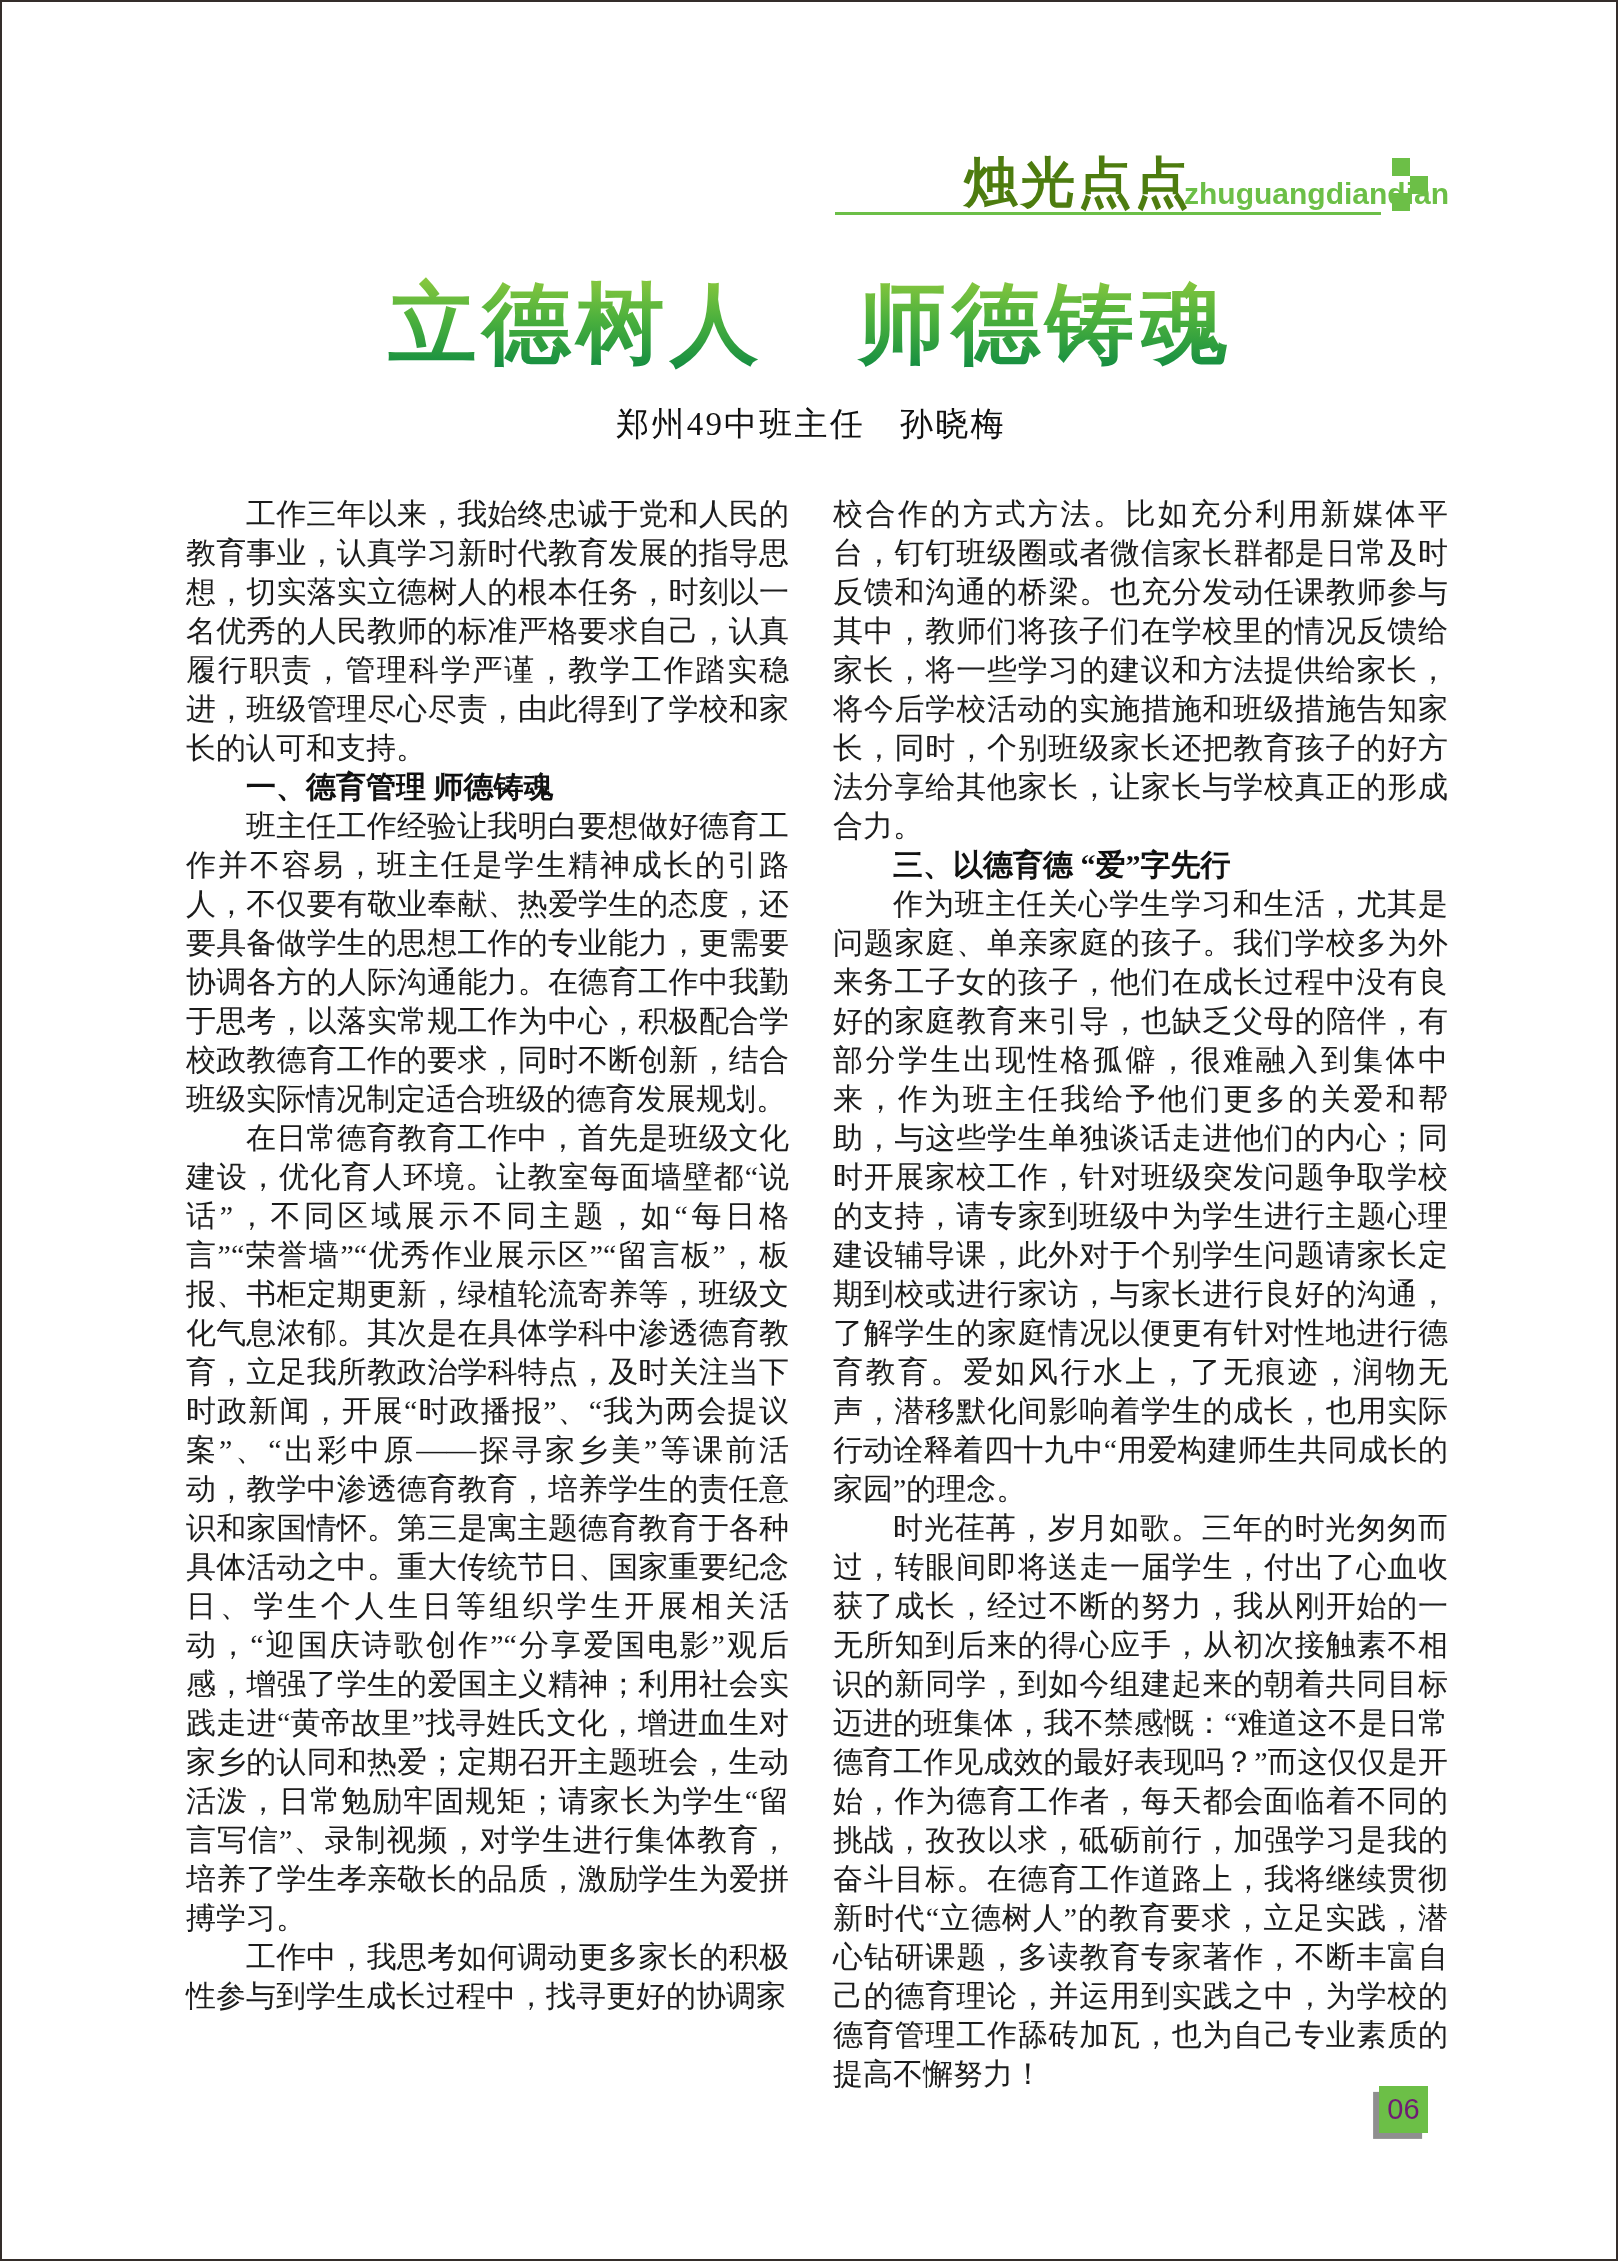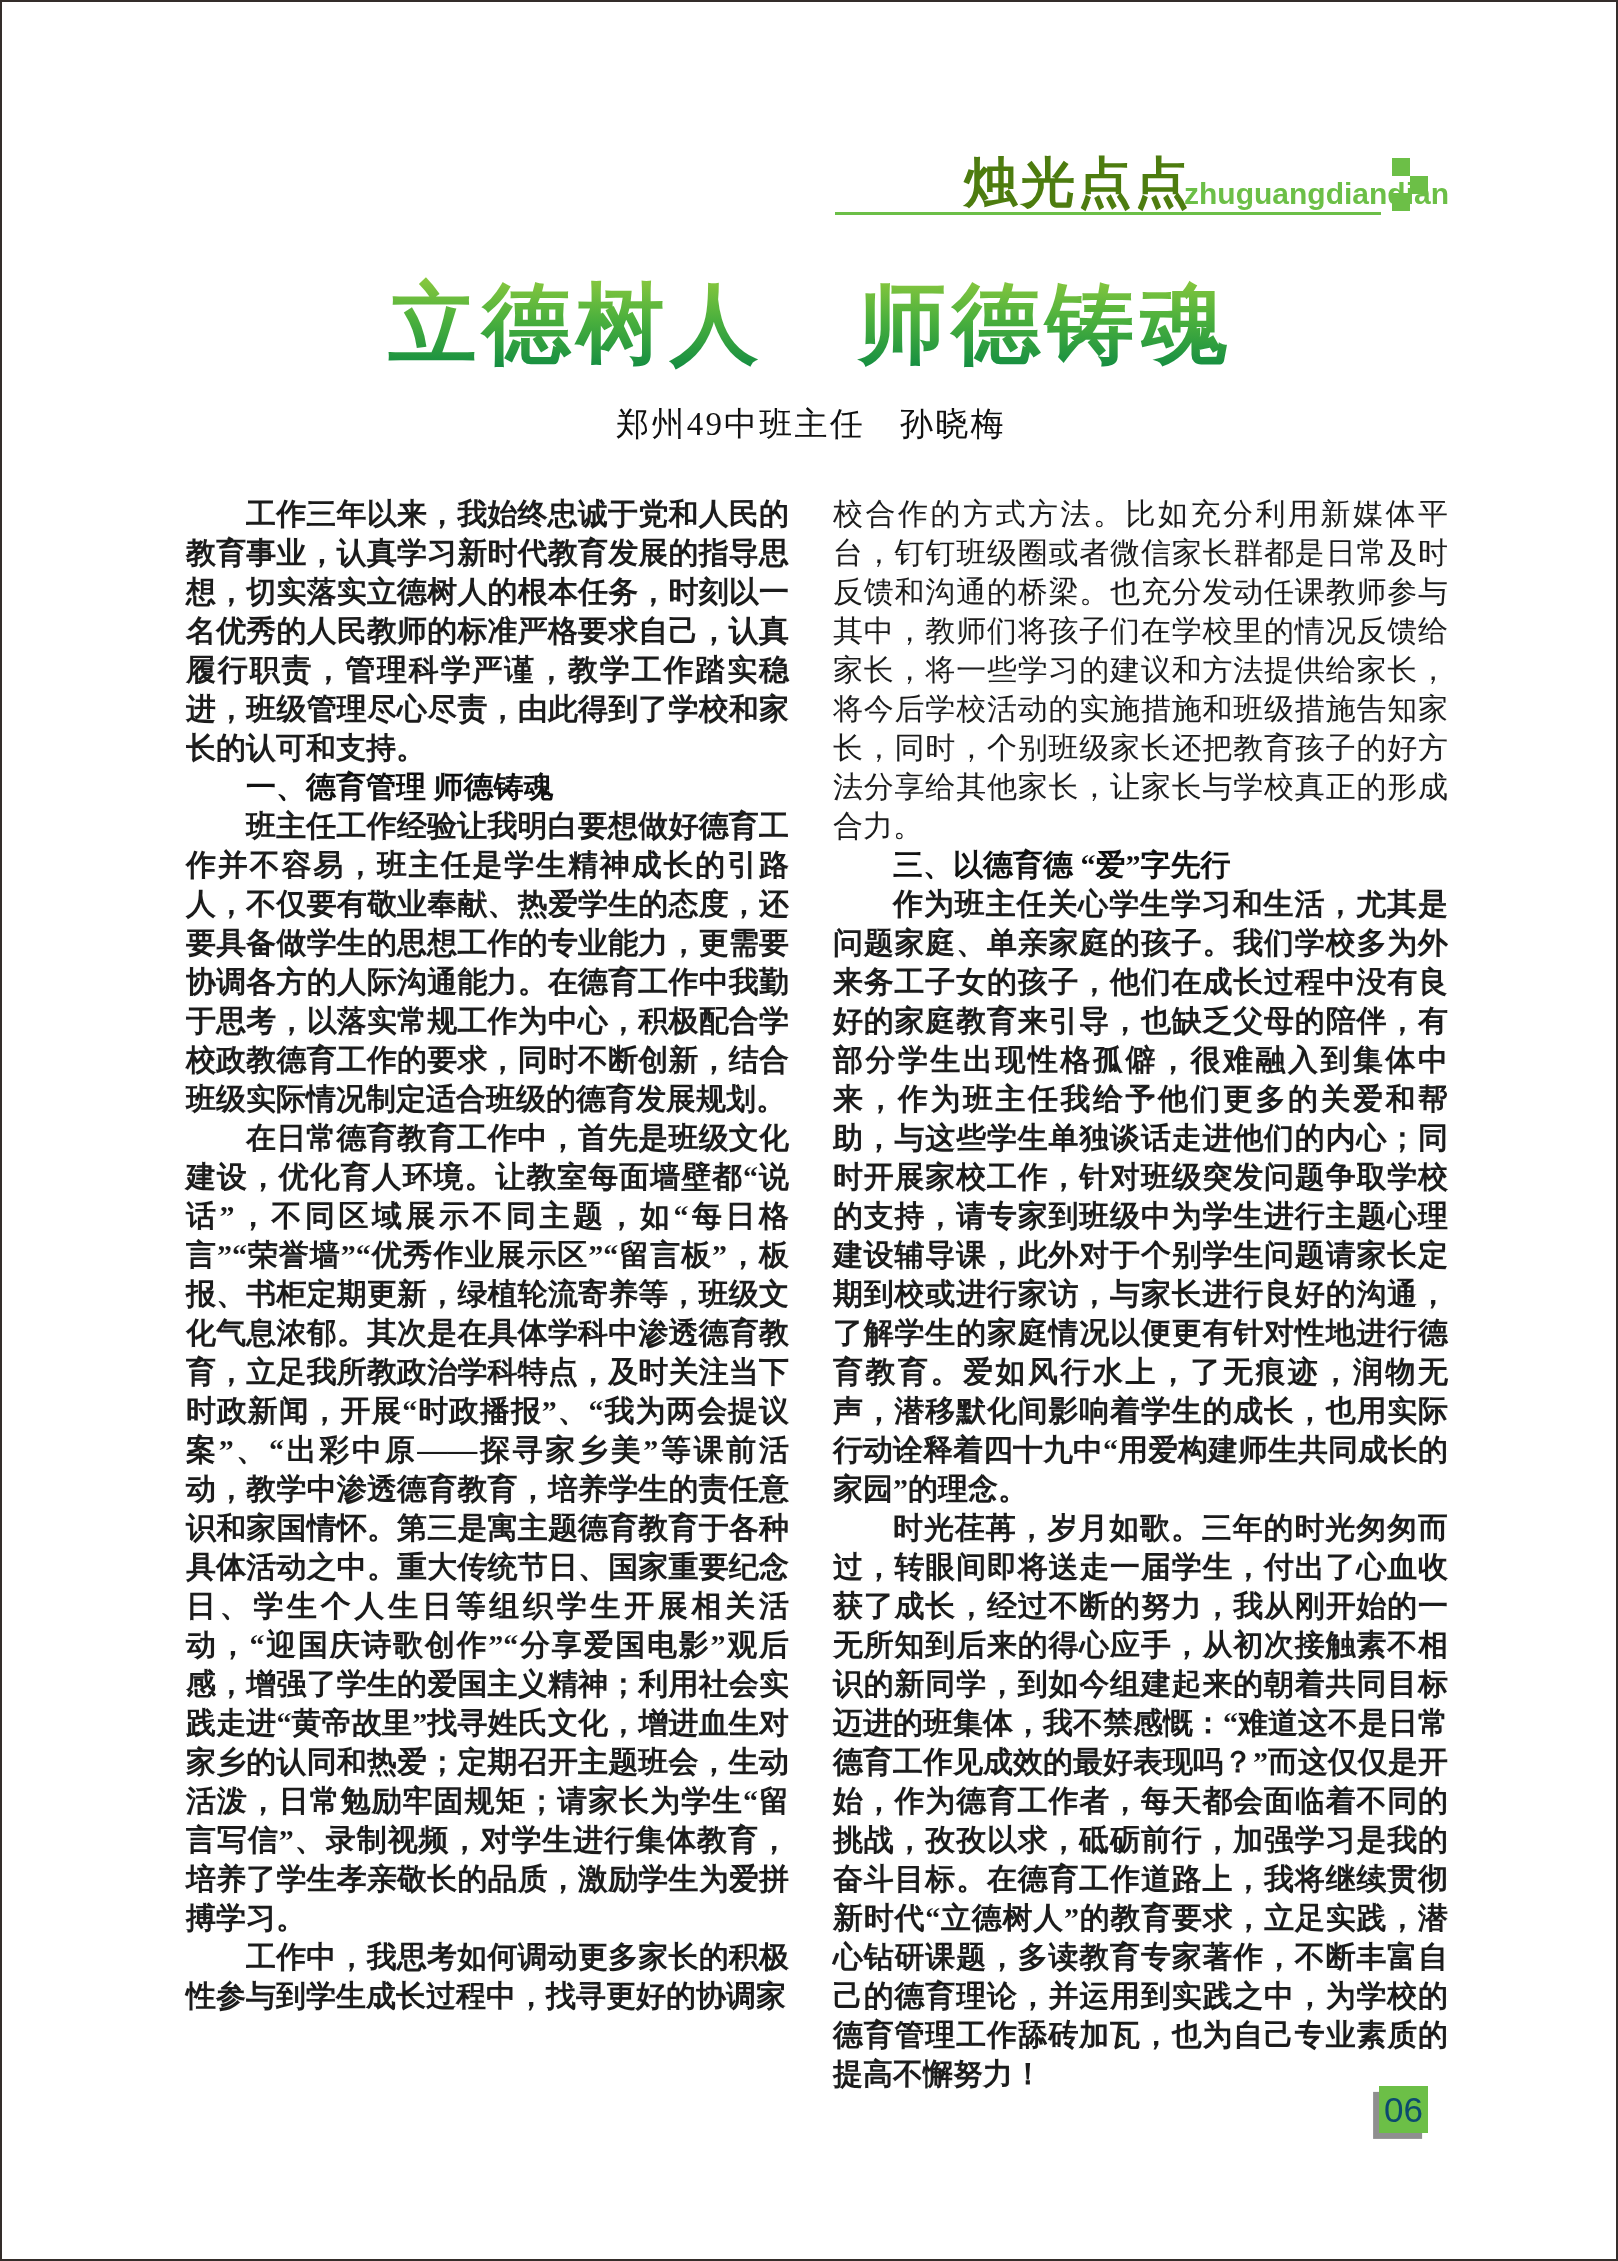--- a/index.html
+++ b/index.html
@@ -57,32 +57,32 @@
   }
   .col{width:603px;}
   .col.right{width:615px;}
   .col p,.col h3{
     margin:0;
     font-size:30px;line-height:39px;
     color:#1c1c1c;
     text-align:justify;
     font-weight:400;
   }
-  .col .p{text-indent:2em;font-weight:bold;}
+  .col .p{text-indent:2em;}
   .col .pc{text-indent:0;}
   .col .h{font-weight:700;text-indent:2em;color:#111111;}
   
   .page-num{
     position:absolute;left:1377px;top:2084px;
     width:49px;height:47px;
     background:#6cbf47;
     box-shadow:-5.9px 5.9px 0 0 #8f8f8f;
-    color:#0c4a6e;
+    color:#701a75;
     font-family:"Liberation Sans", sans-serif;
-    font-size:35px;line-height:47px;
+    font-size:29px;line-height:47px;
     text-align:center;
   }
 </style>
 </head>
 <body>
 
 <div class="page">
 
   <div class="hdr-line"></div>
   <div class="hdr-cn">烛光点点</div>

